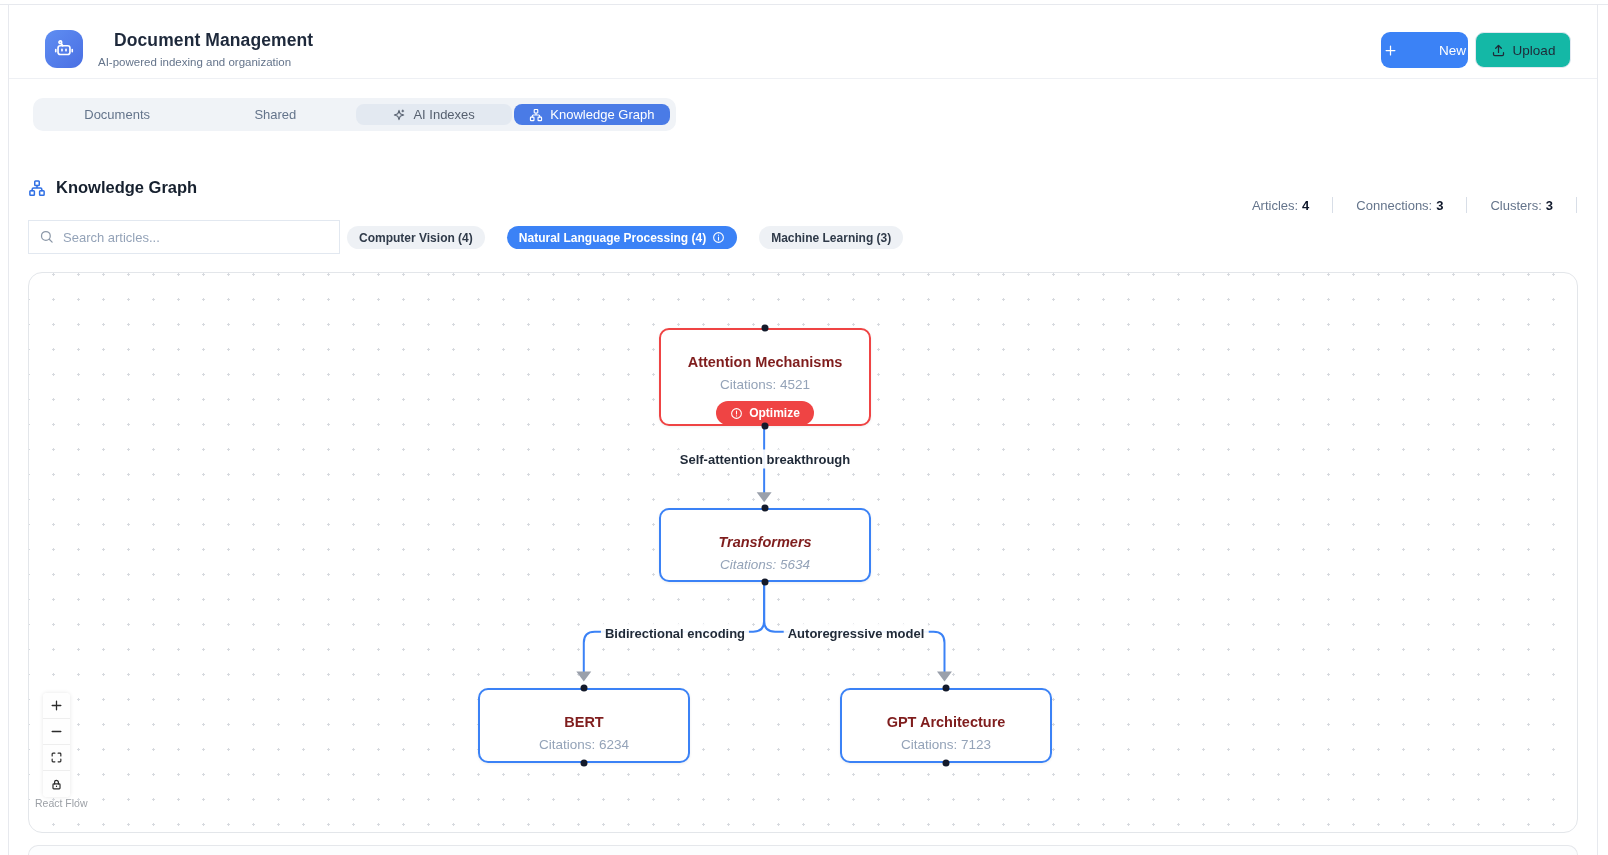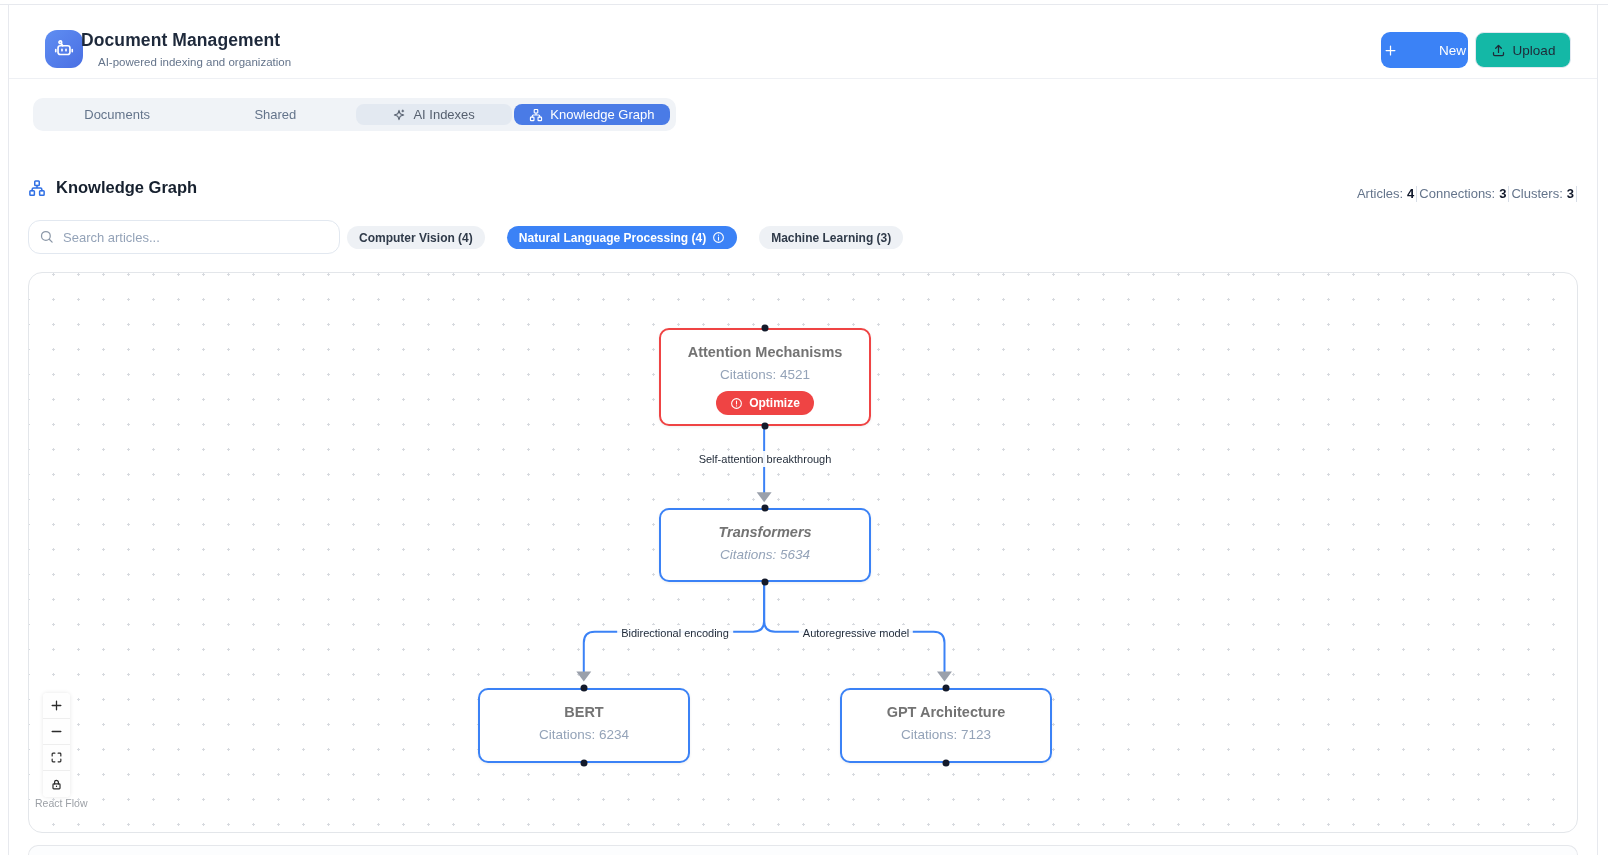--- a/index.html
+++ b/index.html
@@ -8,75 +8,75 @@
   #app { position:relative; width:1608px; height:855px; background:#fff; }
 
   .vline { position:absolute; width:1px; background:#e7e9ee; top:4px; bottom:0; }
   .hline-top { position:absolute; left:0; right:0; top:4px; height:1px; background:#e7e9ee; }
 
   
   .header { position:absolute; left:9px; right:11px; top:5px; height:74px; background:#fff; border-bottom:1px solid #eef0f4; }
   .app-icon { position:absolute; left:36px; top:25px; width:38px; height:38px; border-radius:12px;
     background:linear-gradient(135deg,#5f8ef2 0%,#4a6fe3 100%); display:flex; align-items:center; justify-content:center; }
   .app-icon svg { width:22px; height:22px; }
-  .page-title { position:absolute; left:72px; top:25px; font-size:17.5px; font-weight:700; color:#1e293b; letter-spacing:.1px;text-align:right; }
+  .page-title { position:absolute; left:105px; top:25px; font-size:17.5px; font-weight:700; color:#1e293b; letter-spacing:.1px;text-align:right; }
   .page-subtitle { position:absolute; left:89px; top:51px; font-size:11.5px; color:#64748b; }
   .btn { display:inline-flex; align-items:center; justify-content:center; gap:7px; border-radius:9px; font-size:13.5px; font-weight:500; cursor:pointer; }
   .btn-new { position:absolute; left:1372px; top:27px; width:87px; height:36px; background:#3b82f6; color:#fff; border:none;gap:41px; }
   .btn-upload { position:absolute; left:1466px; top:27px; width:96px; height:36px; background:#14b8a6; color:#1f2937; border:1px solid #e2e8f0; }
   .btn svg { width:15px; height:15px; }
 
   
   .tablist { position:absolute; left:33px; top:98px; width:643px; height:33px; background:#f0f3f7; border-radius:10px;
     display:grid; grid-template-columns:repeat(4,1fr); padding:6px; gap:2px; }
   .tab { display:flex; align-items:center; justify-content:center; gap:7px; border-radius:8px; font-size:13px; color:#64748b; cursor:pointer; }
   .tab svg { width:14px; height:14px; }
   .tab-ai { background:#e3e9f1; color:#56606f; }
   .tab-active { background:#4a7be6; color:#fff; font-weight:500; }
 
   
   .section-title-row { position:absolute; left:28px; top:178px; display:flex; align-items:center; gap:10px; }
   .section-title-row svg { width:18px; height:18px; color:#2f6fe4; }
   .section-title { font-size:16.5px; font-weight:700; color:#16202e; }
-  .stats-row { position:absolute; top:186px; right:31px; display:flex; align-items:flex-start; gap:2px; height:36px; }
+  .stats-row { position:absolute; top:177px; right:31px; display:flex; align-items:flex-end; gap:23px; height:36px; }
   .stat { font-size:13px; color:#64748b; }
   .stat b { color:#0f172a; font-weight:600; margin-left:4px; }
   .stat-sep { width:1px; height:16px; background:#d8dee7; }
   .btn-refresh { width:167px; height:36px; background:#fff; color:#111827; border:1px solid #e2e8f0; font-weight:500; }
   .btn-refresh svg { width:14px; height:14px; }
 
   
   .search-wrap { position:absolute; left:28px; top:220px; width:312px; height:34px; }
   .search-wrap svg { position:absolute; left:11px; top:9px; width:15px; height:15px; color:#8c98a8; }
-  .search-input { width:100%; height:100%; border:1px solid #e2e8f0; border-radius:12px; padding:0 12px 0 34px;
+  .search-input { width:100%; height:100%; border:1px solid #e2e8f0; border-radius:0; padding:0 12px 0 34px;
     font-size:13px; color:#334155; background:#fff; outline:none; font-family:inherit; }
   .search-input::placeholder { color:#94a3b8; }
   .chips { position:absolute; left:347px; top:226px; display:flex; align-items:center; gap:22px; }
   .chip { display:inline-flex; align-items:center; gap:6px; height:23px; padding:0 12px; border-radius:999px;
     background:#eef1f5; color:#2f3a49; font-size:12px; font-weight:600; cursor:pointer; white-space:nowrap; }
   .chip-active { background:#3b82f6; color:#fff; }
   .chip svg { width:13px; height:13px; }
 
   
   .panel { position:absolute; left:28px; top:272px; width:1550px; height:561px; border:1px solid #e3e6ea; border-radius:14px;
     background:#fff; overflow:hidden;
     background-image:radial-gradient(circle,#d7dadf 1.2px,transparent 1.4px);
     background-size:25px 25px; background-position:12px 14px; }
   .edges { position:absolute; left:0; top:0; width:100%; height:100%; }
   .gnode { position:absolute; width:212px; background:#fff; border:2px solid #3b82f6; border-radius:10px; text-align:center;
     box-shadow:0 1px 3px rgba(15,23,42,.07); cursor:grab; }
   .gnode-red { border-color:#ef4444; }
-  .gnode-title { font-size:14.5px; font-weight:700; color:#737373; margin-top:14px; }
+  .gnode-title { font-size:14.5px; font-weight:700; color:#7f1d1d; margin-top:24px; }
   .gnode-cit { font-size:13.5px; color:#94a3b8; margin-top:7px; }
   .pill-danger { display:inline-flex; align-items:center; gap:6px; margin-top:9px; background:#ef4444; color:#fff;
     border:none; border-radius:999px; padding:5px 14px; font-size:12px; font-weight:700; cursor:pointer; font-family:inherit; }
   .pill-danger svg { width:13px; height:13px; }
   .handle { position:absolute; width:7px; height:7px; border-radius:50%; background:#141a2b; transform:translate(-50%,-50%); }
   .edge-label { position:absolute; transform:translate(-50%,-50%); background:rgba(255,255,255,.92); padding:2px 4px;
-    border-radius:3px; font-size:11px; font-weight:400; color:#1f2937; white-space:nowrap; }
+    border-radius:3px; font-size:13px; font-weight:700; color:#1f2937; white-space:nowrap; }
 
   
   .rf-controls { position:absolute; left:14px; top:420px; width:27px; background:#fff; box-shadow:0 0 4px rgba(0,0,0,.1);
     border-radius:4px; overflow:hidden; }
   .rf-btn { width:27px; height:26px; display:flex; align-items:center; justify-content:center; background:#fefefe;
     border:none; border-bottom:1px solid #eee; cursor:pointer; }
   .rf-btn:last-child { border-bottom:none; }
   .rf-btn svg { width:13px; height:13px; color:#2b2b2b; }
   .rf-attribution { position:absolute; left:6px; top:524px; font-size:10.5px; color:#9ca0a6; }
 

